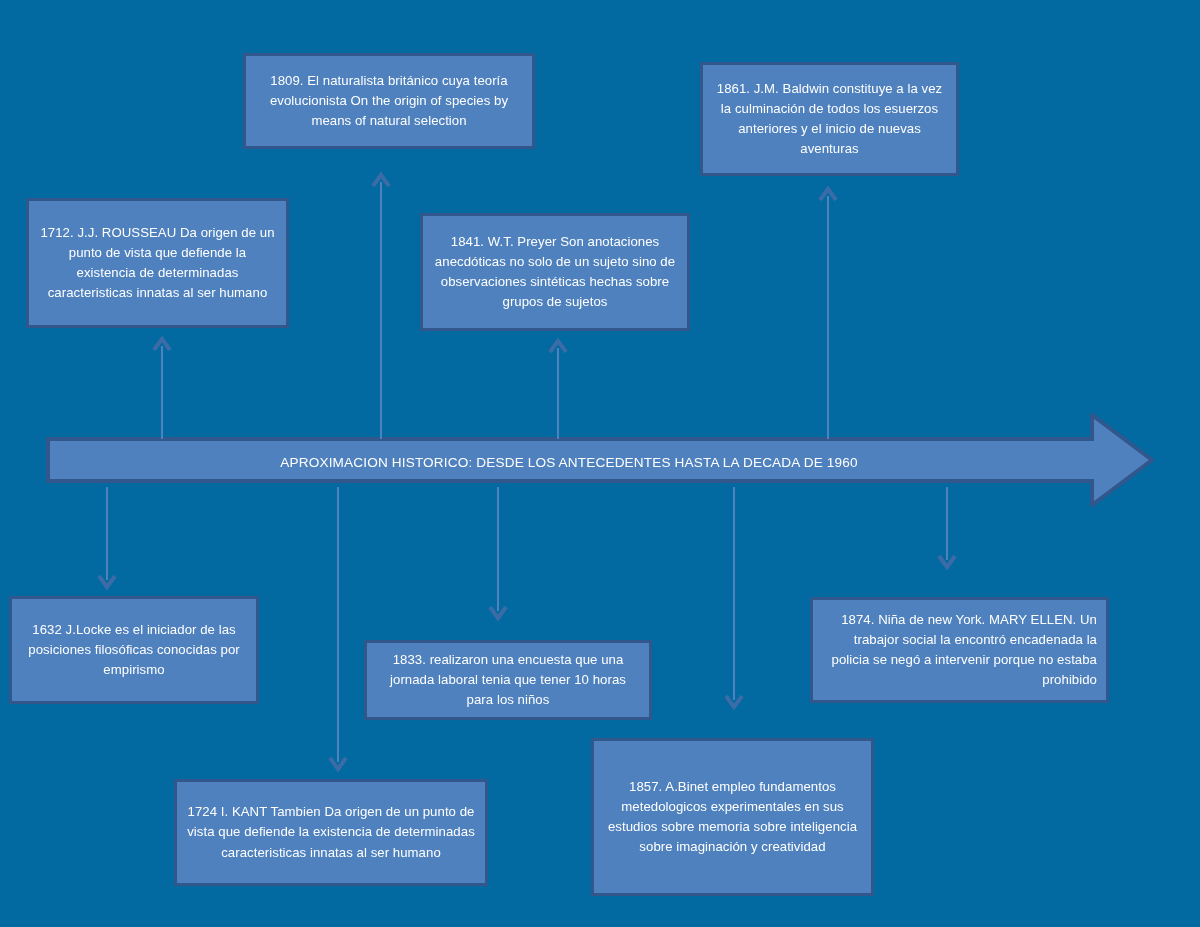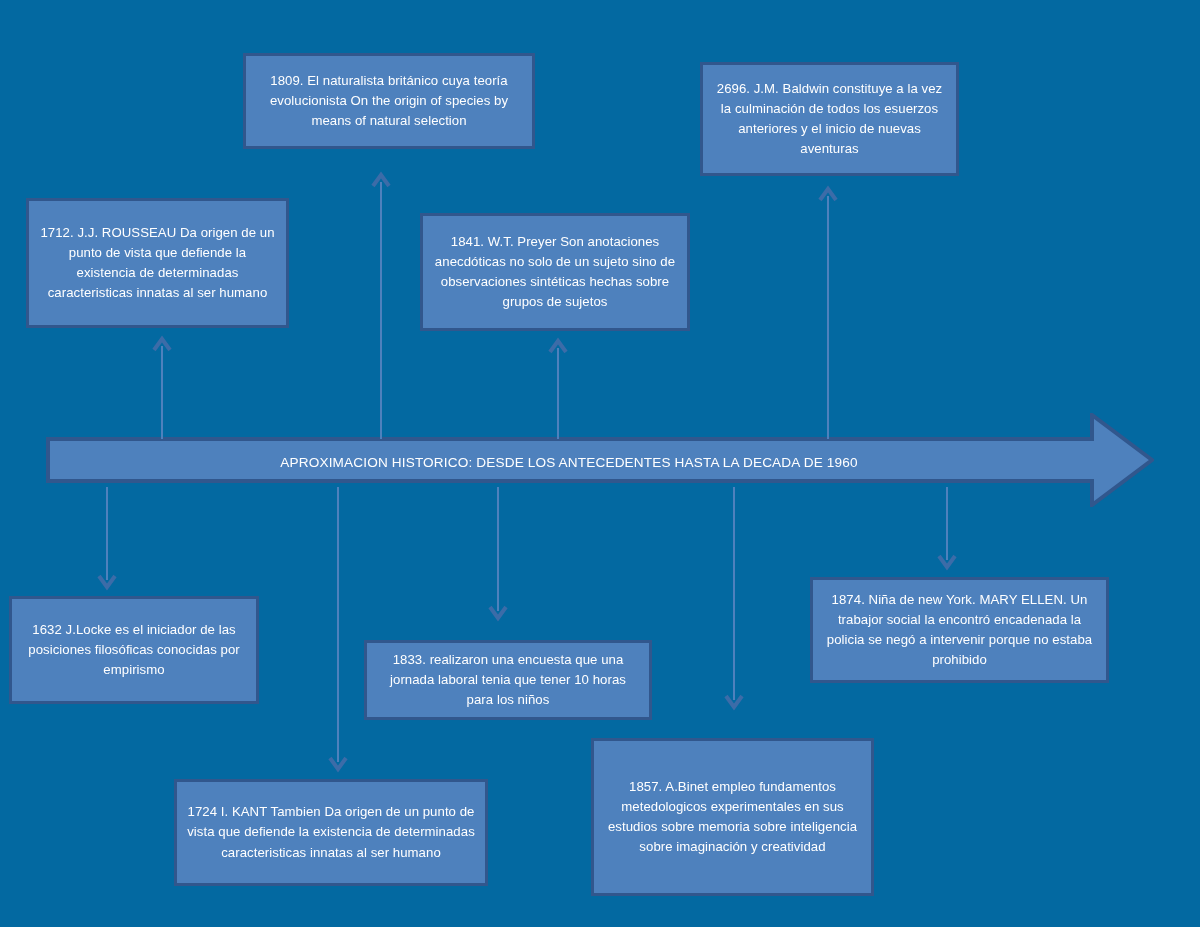--- a/index.html
+++ b/index.html
@@ -81,21 +81,21 @@
 </head>
 <body>
 
 <div id="canvas">
 
   <div class="event-box" style="left:243px; top:53px; width:292px; height:96px;">
     <span class="txt">1809. El naturalista británico cuya teoría evolucionista On the origin of species by means of natural selection</span>
   </div>
 
   <div class="event-box" style="left:700px; top:62px; width:259px; height:114px;">
-    <span class="txt">2696. J.M. Baldwin constituye a la vez la culminación de todos los esuerzos anteriores y el inicio de nuevas aventuras</span>
+    <span class="txt">1861. J.M. Baldwin constituye a la vez la culminación de todos los esuerzos anteriores y el inicio de nuevas aventuras</span>
   </div>
 
   <div class="event-box" style="left:26px; top:198px; width:263px; height:130px;">
     <span class="txt">1712. J.J. ROUSSEAU Da origen de un punto de vista que defiende la existencia de determinadas caracteristicas innatas al ser humano</span>
   </div>
 
   <div class="event-box" style="left:420px; top:213px; width:270px; height:118px;">
     <span class="txt">1841. W.T. Preyer Son anotaciones anecdóticas no solo de un sujeto sino de observaciones sintéticas hechas sobre grupos de sujetos</span>
   </div>
 
@@ -168,21 +168,21 @@
     <svg width="24" height="85" viewBox="0 0 24 85">
       <line x1="12" y1="0" x2="12" y2="73" stroke="#4E81BD" stroke-width="2"></line>
       <polyline points="4,69 12,80 20,69" fill="none" stroke="#3C6CA8" stroke-width="4" stroke-linejoin="miter" stroke-linecap="butt"></polyline>
     </svg>
   </div>
 
   <div class="event-box" style="left:9px; top:596px; width:250px; height:108px;">
     <span class="txt">1632 J.Locke es el iniciador de las posiciones filosóficas conocidas por empirismo</span>
   </div>
 
-  <div class="event-box" style="left:810px; top:577px; width:299px; height:106px;">
+  <div class="event-box" style="left:810px; top:597px; width:299px; height:106px;text-align:right;">
     <span class="txt">1874. Niña de new York. MARY ELLEN. Un trabajor social la encontró encadenada la policia se negó a intervenir porque no estaba prohibido</span>
   </div>
 
   <div class="event-box" style="left:364px; top:640px; width:288px; height:80px;">
     <span class="txt">1833. realizaron una encuesta que una jornada laboral tenia que tener 10 horas para los niños</span>
   </div>
 
   <div class="event-box" style="left:591px; top:738px; width:283px; height:158px;">
     <span class="txt">1857. A.Binet  empleo fundamentos metedologicos experimentales en sus estudios sobre memoria sobre inteligencia sobre imaginación y creatividad</span>
   </div>

